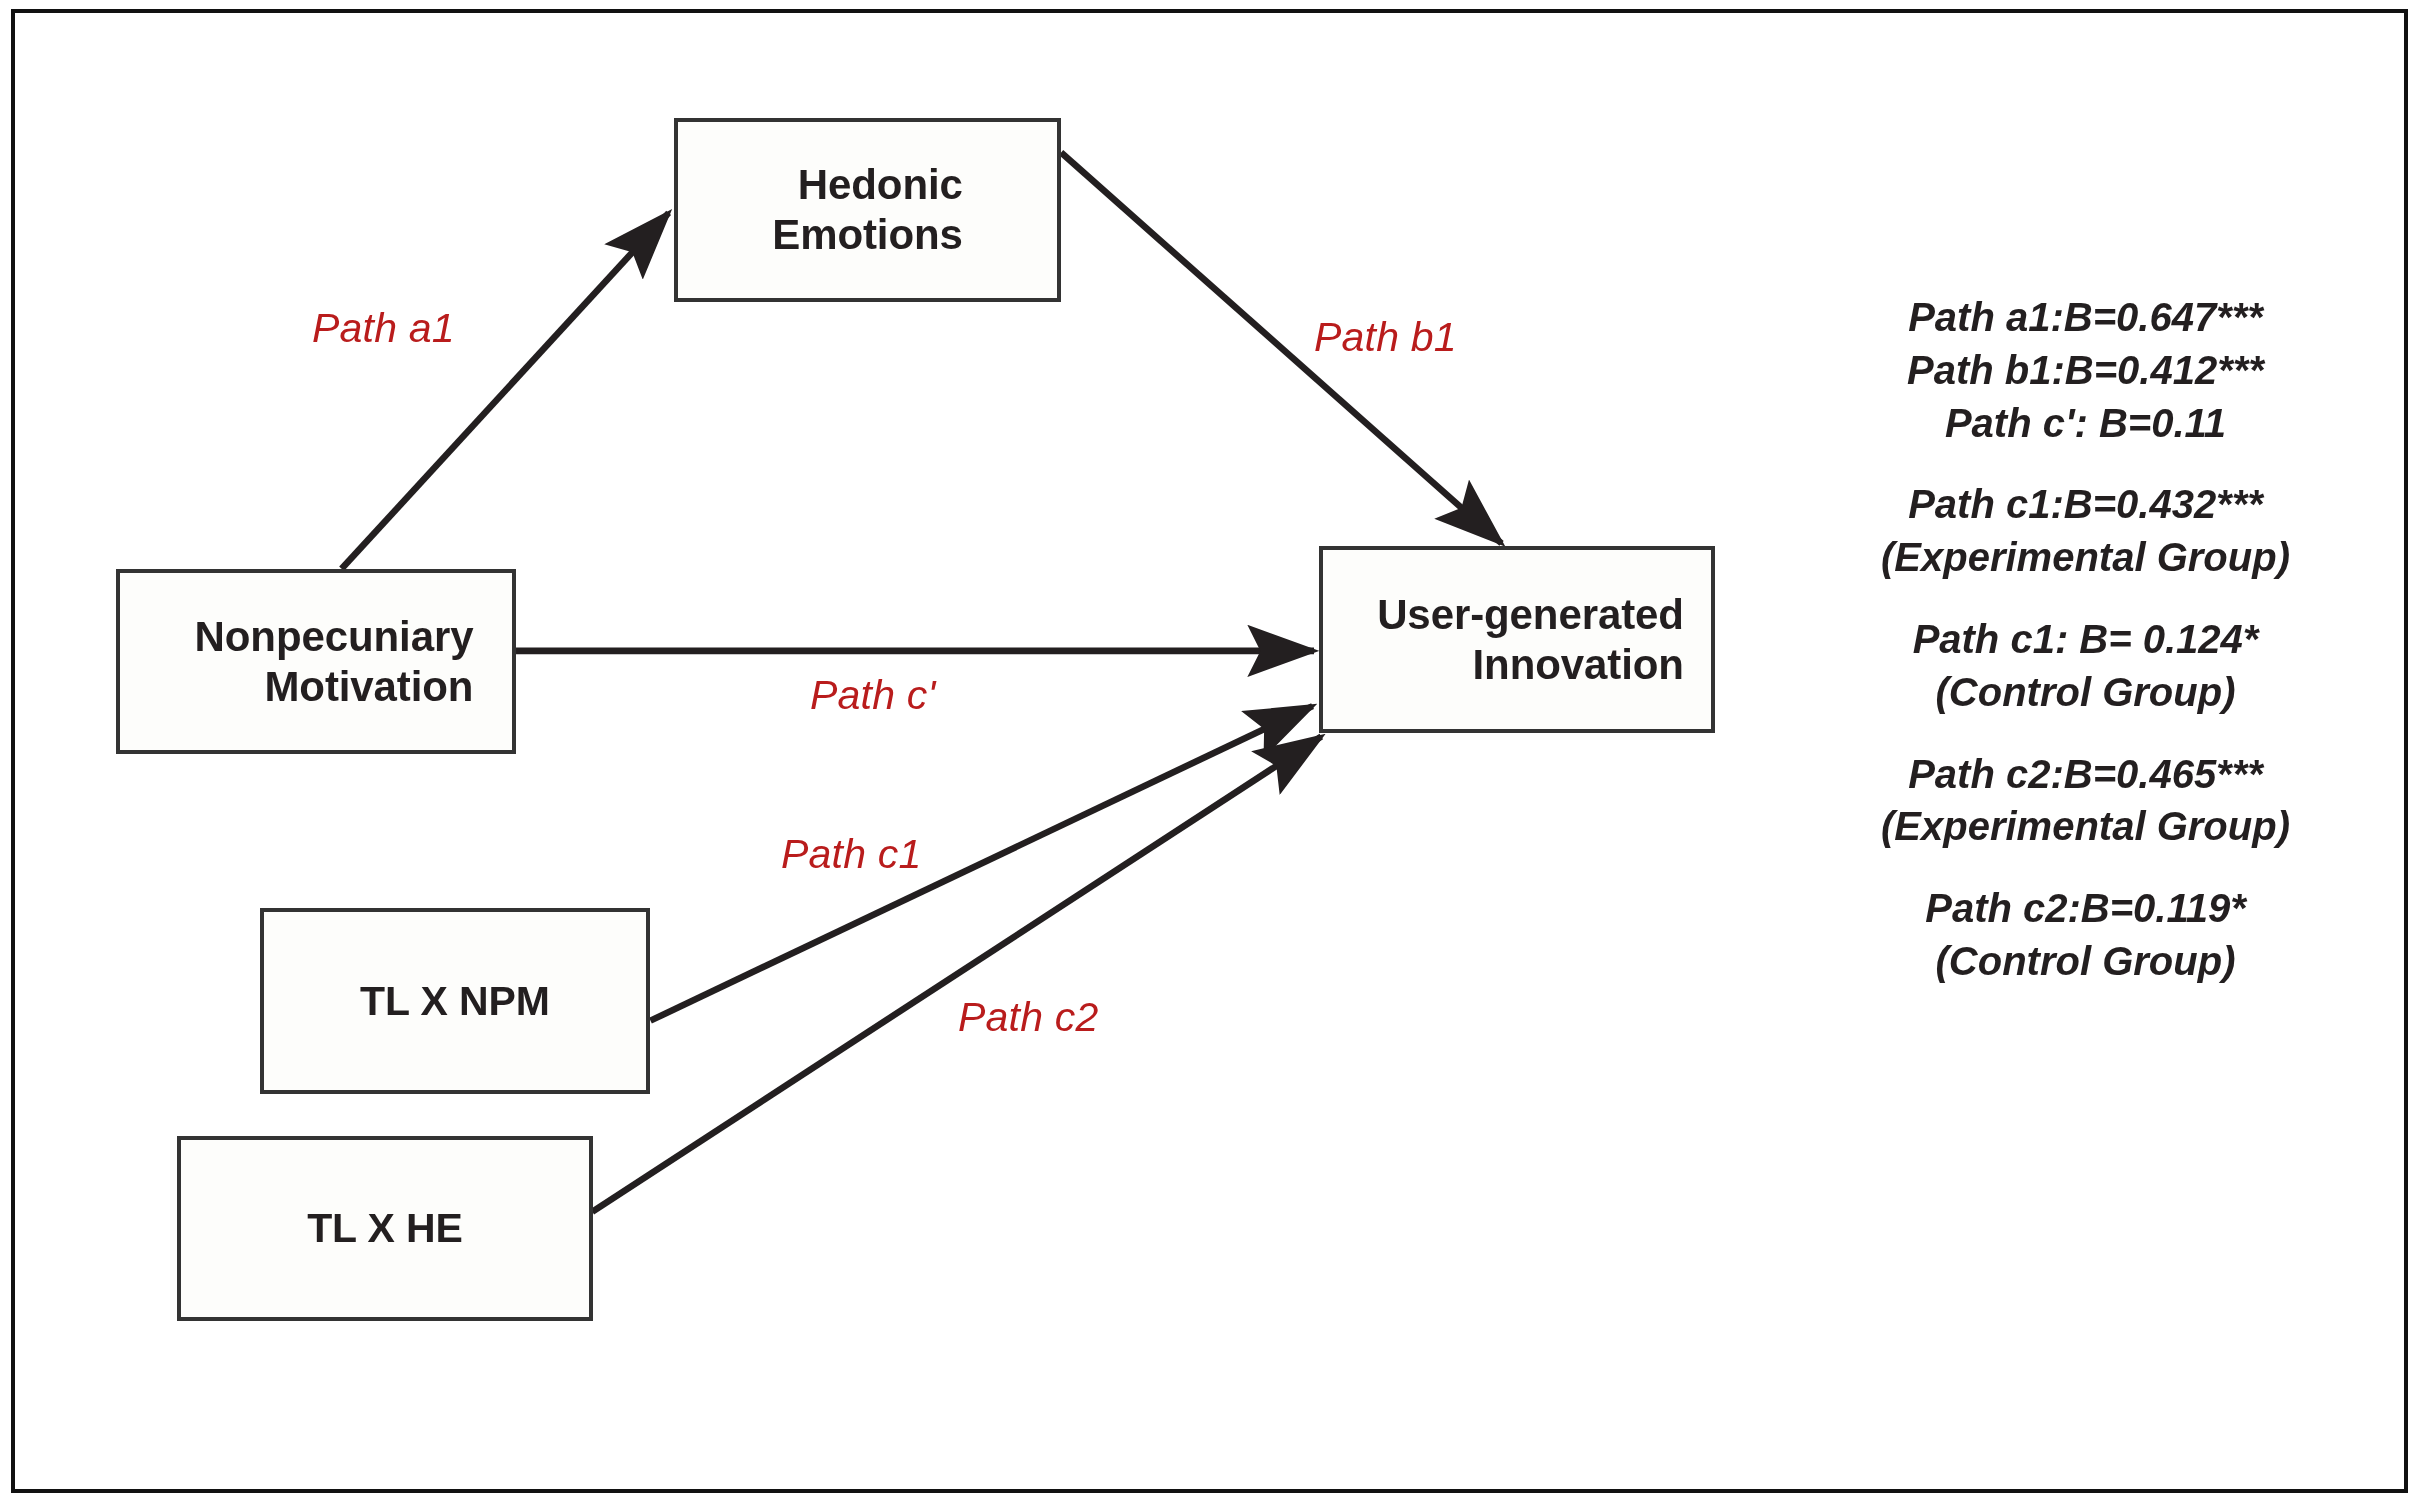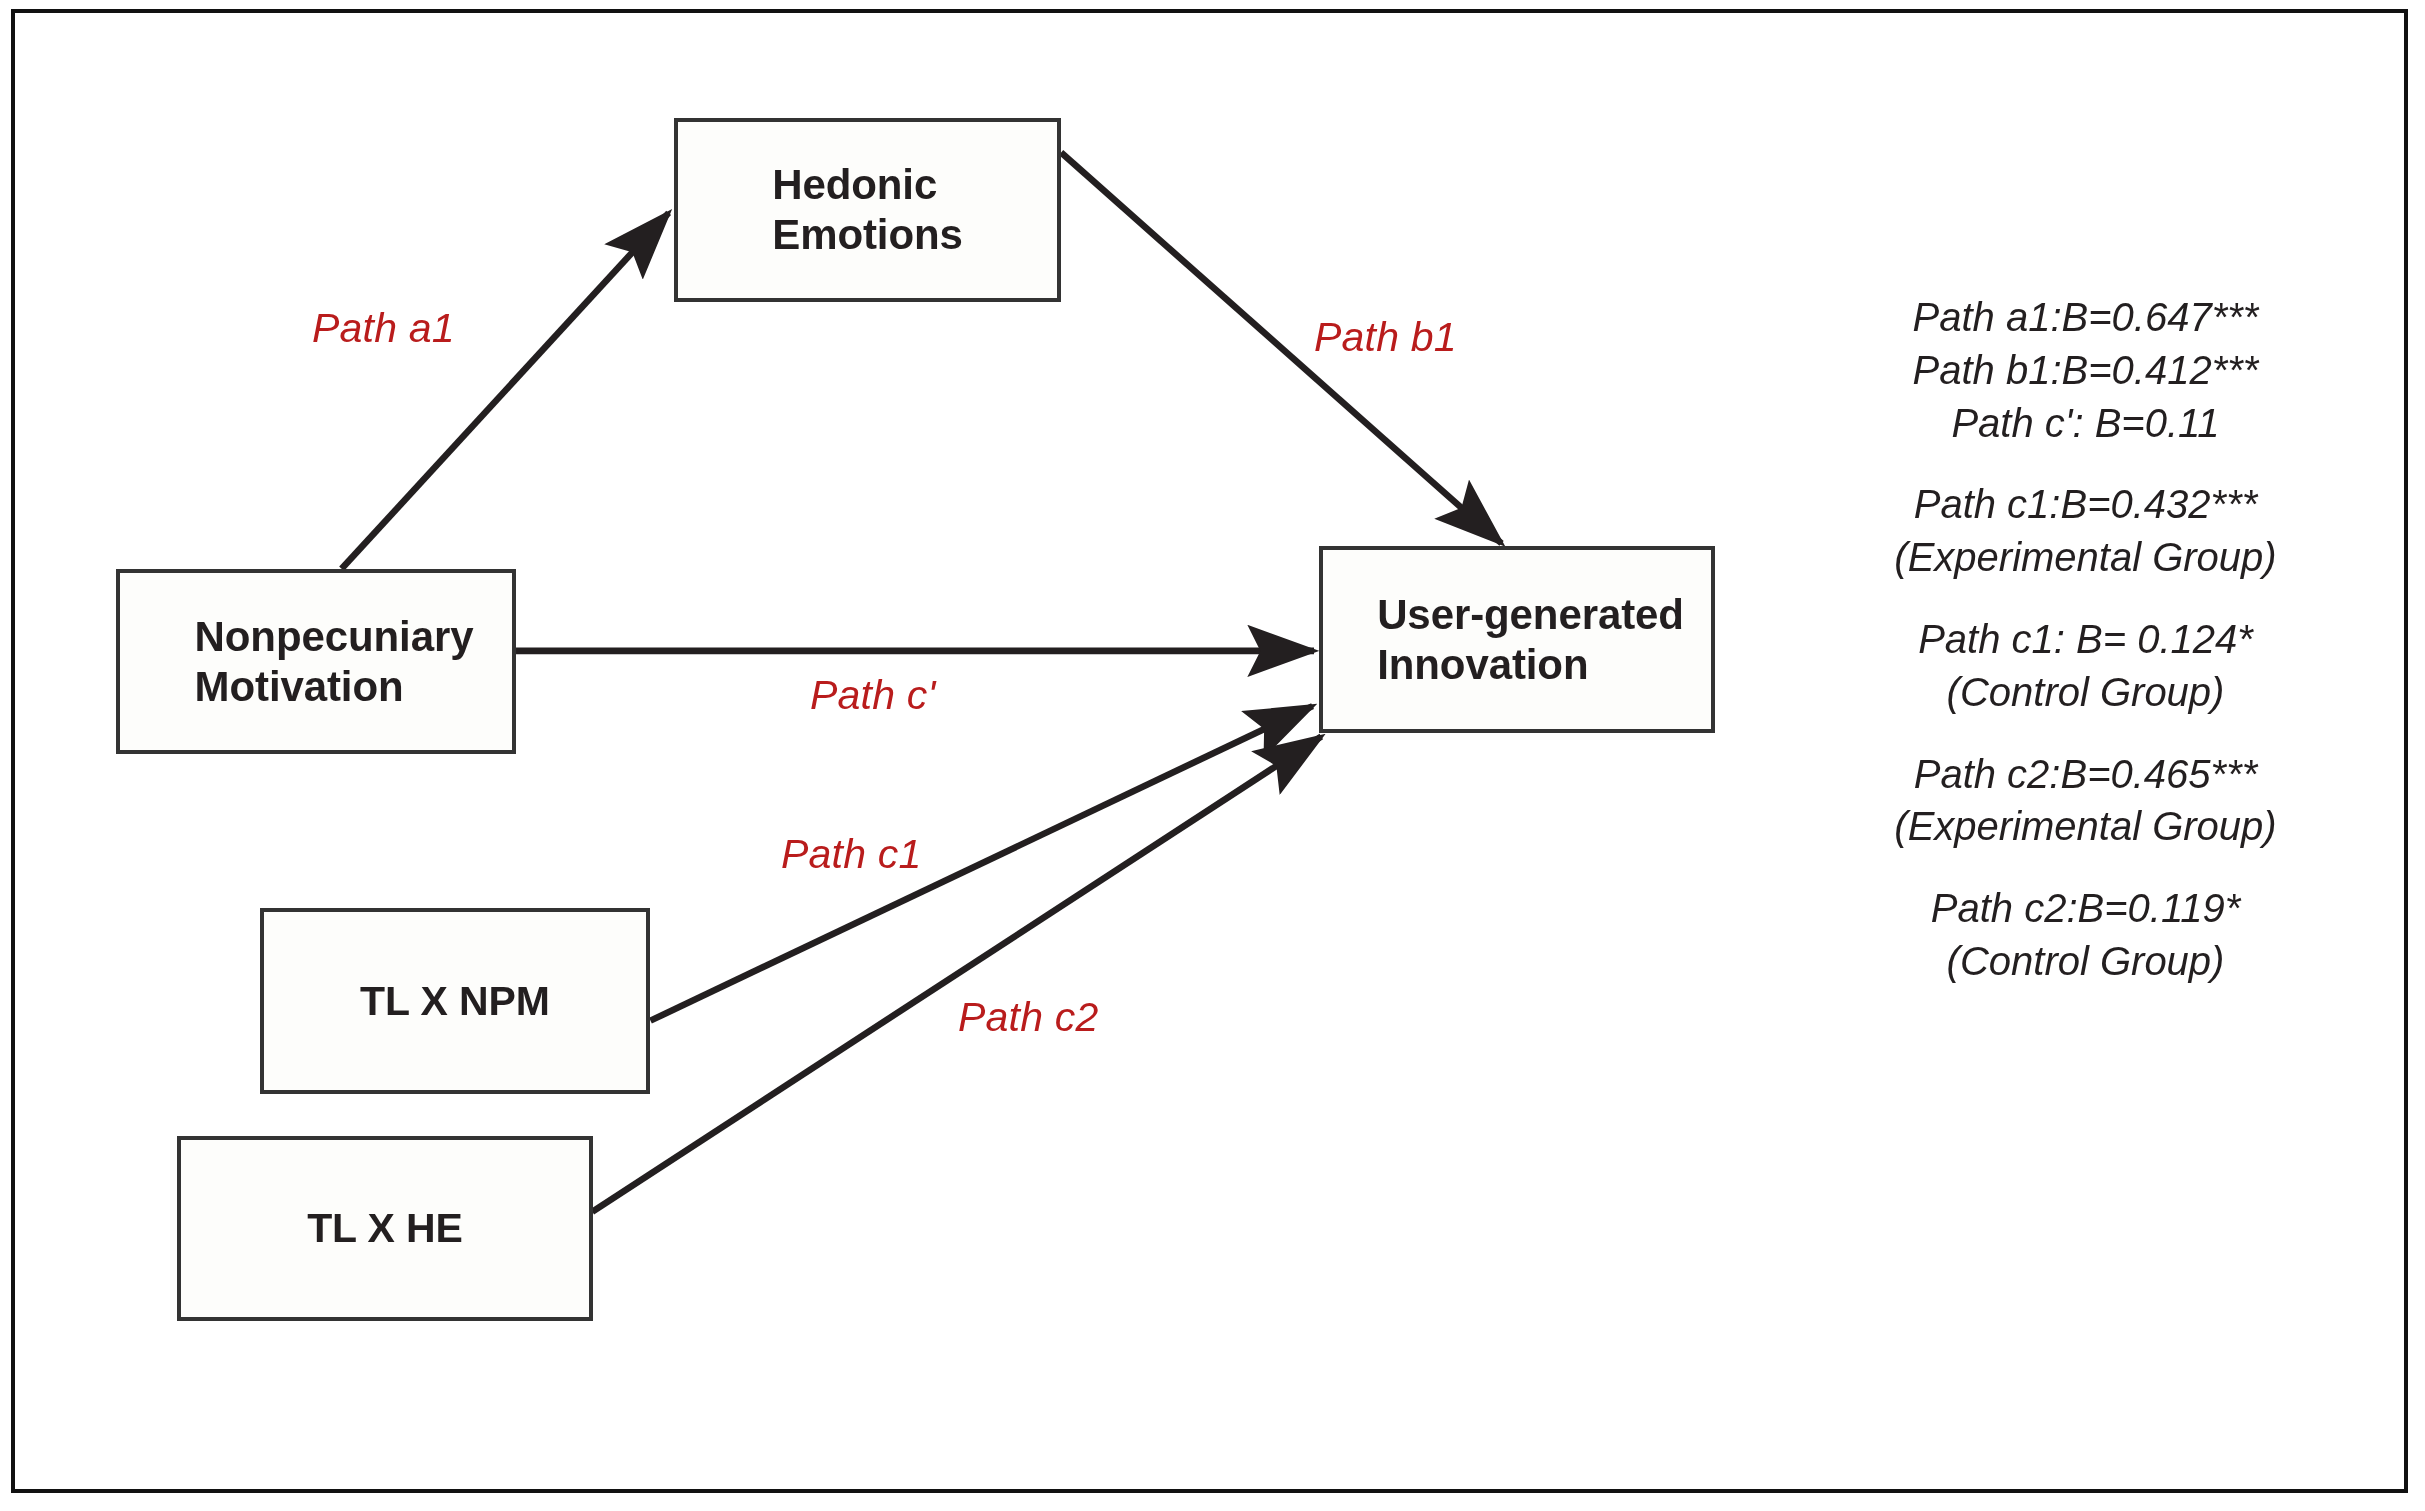--- a/index.html
+++ b/index.html
@@ -36,21 +36,21 @@
     pointer-events: none;
   }
   .node {
     position: absolute;
     box-sizing: border-box;
     border: 4.4px solid #333333;
     background: #fdfdfb;
     display: flex;
     align-items: center;
     justify-content: center;
-    text-align: left;
+    text-align: right;
     font-weight: bold;
     color: #231f20;
     line-height: 1.18;
     letter-spacing: -0.1px;
   }
   #node-hedonic   { left: 674px;  top: 118px;  width: 387px; height: 184px; font-size: 42px; }
   #node-nonpec    { left: 116px;  top: 569px;  width: 400px; height: 185px; font-size: 42px; padding-left: 36px; }
   #node-innov     { left: 1319px; top: 546px;  width: 396px; height: 187px; font-size: 42px; padding-left: 27px; }
   #node-tlnpm     { left: 260px;  top: 908px; width: 390px; height: 186px; font-size: 41px; }
   #node-tlhe      { left: 177px;  top: 1136px; width: 416px; height: 185px; font-size: 41px; }
@@ -73,21 +73,21 @@
     position: absolute;
     left: 1824px;
     top: 291px;
     width: 523px;
     text-align: center;
     font-style: italic;
     font-size: 40px;
     color: #231f20;
     line-height: 1.32;
   }
-  #legend .legend-group { margin-bottom: 29px; }
+  #legend .legend-group { margin-bottom: 29px; font-weight: bold; }
   #legend .legend-group:last-child { margin-bottom: 10px; }
   #legend .legend-line { white-space: nowrap; }
 </style>
 </head>
 <body>
 
 <div id="canvas">
 
   <div id="frame"></div>
 

